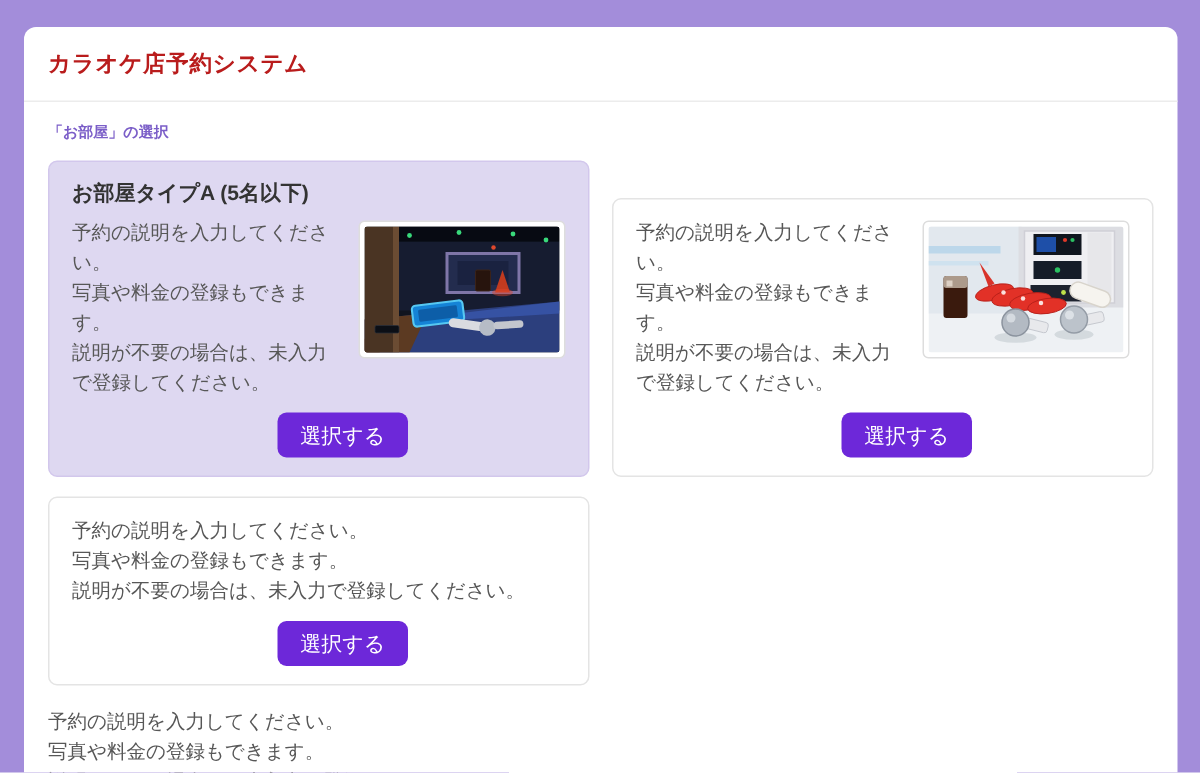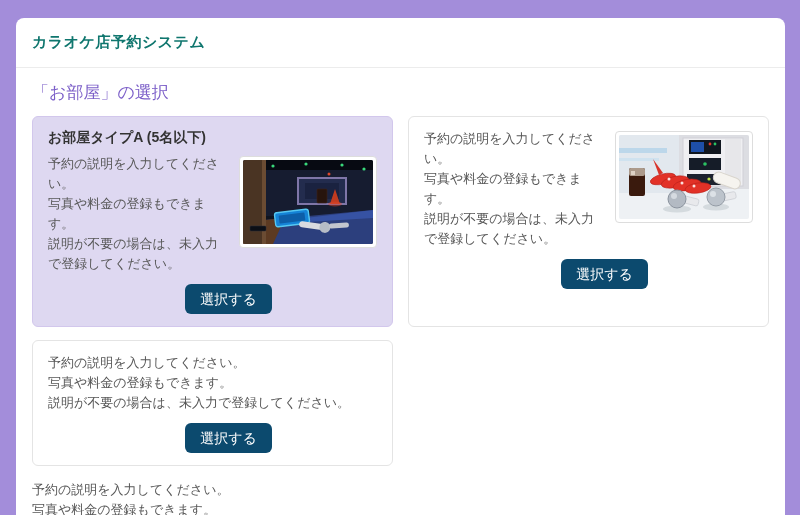--- a/index.html
+++ b/index.html
@@ -16,29 +16,29 @@
     background:#ffffff;
     border-radius:8px 8px 0 0;
   }
   .app-header {
     height:50px;
     display:flex; align-items:center;
     padding:0 16px;
     border-bottom:1px solid #ececec;
   }
   .app-title {
-    font-size:15px; font-weight:bold; color:#0f766e;
+    font-size:15px; font-weight:bold; color:#b91c1c;
     letter-spacing:.5px;
   }
   .content { padding:13px 16px 0; }
   .section-heading {
-    font-size:17px; color:#7b5ec8;
-    margin:0 0 12px; font-weight:normal;
-  }
-  .cards-row { display:flex; gap:15px; margin-bottom:13px; }
+    font-size:10px; color:#7b5ec8;
+    margin:0 0 12px; font-weight:bold;
+  }
+  .cards-row { display:flex; gap:15px; margin-bottom:13px;align-items:flex-end; }
   .card {
     width:361px;
     background:#ffffff;
     border:1px solid #e4e4e4;
     border-radius:6px;
     padding:12px 15px;
   }
   .card.selected {
     background:#ded8f1;
     border-color:#d2c7ec;
@@ -57,21 +57,21 @@
     background:#ffffff;
     border:1px solid #dddddd;
     border-radius:4px;
     padding:3px;
     width:138px; height:92px;
   }
   .photo-frame svg { display:block; width:130px; height:84px; border-radius:2px; }
   .button-row { clear:both; text-align:center; padding-top:10px; }
   .select-button {
     display:inline-block;
-    background:#0c4a6e; color:#ffffff;
+    background:#6d28d9; color:#ffffff;
     font-family:inherit;
     font-size:14px; line-height:18px;
     border:none; border-radius:6px;
     padding:6px 15px;
     cursor:pointer;
     margin-left:32px;
   }
   .footer-note {
     font-size:13px; line-height:20px; color:#575757;
     white-space:pre-line;

